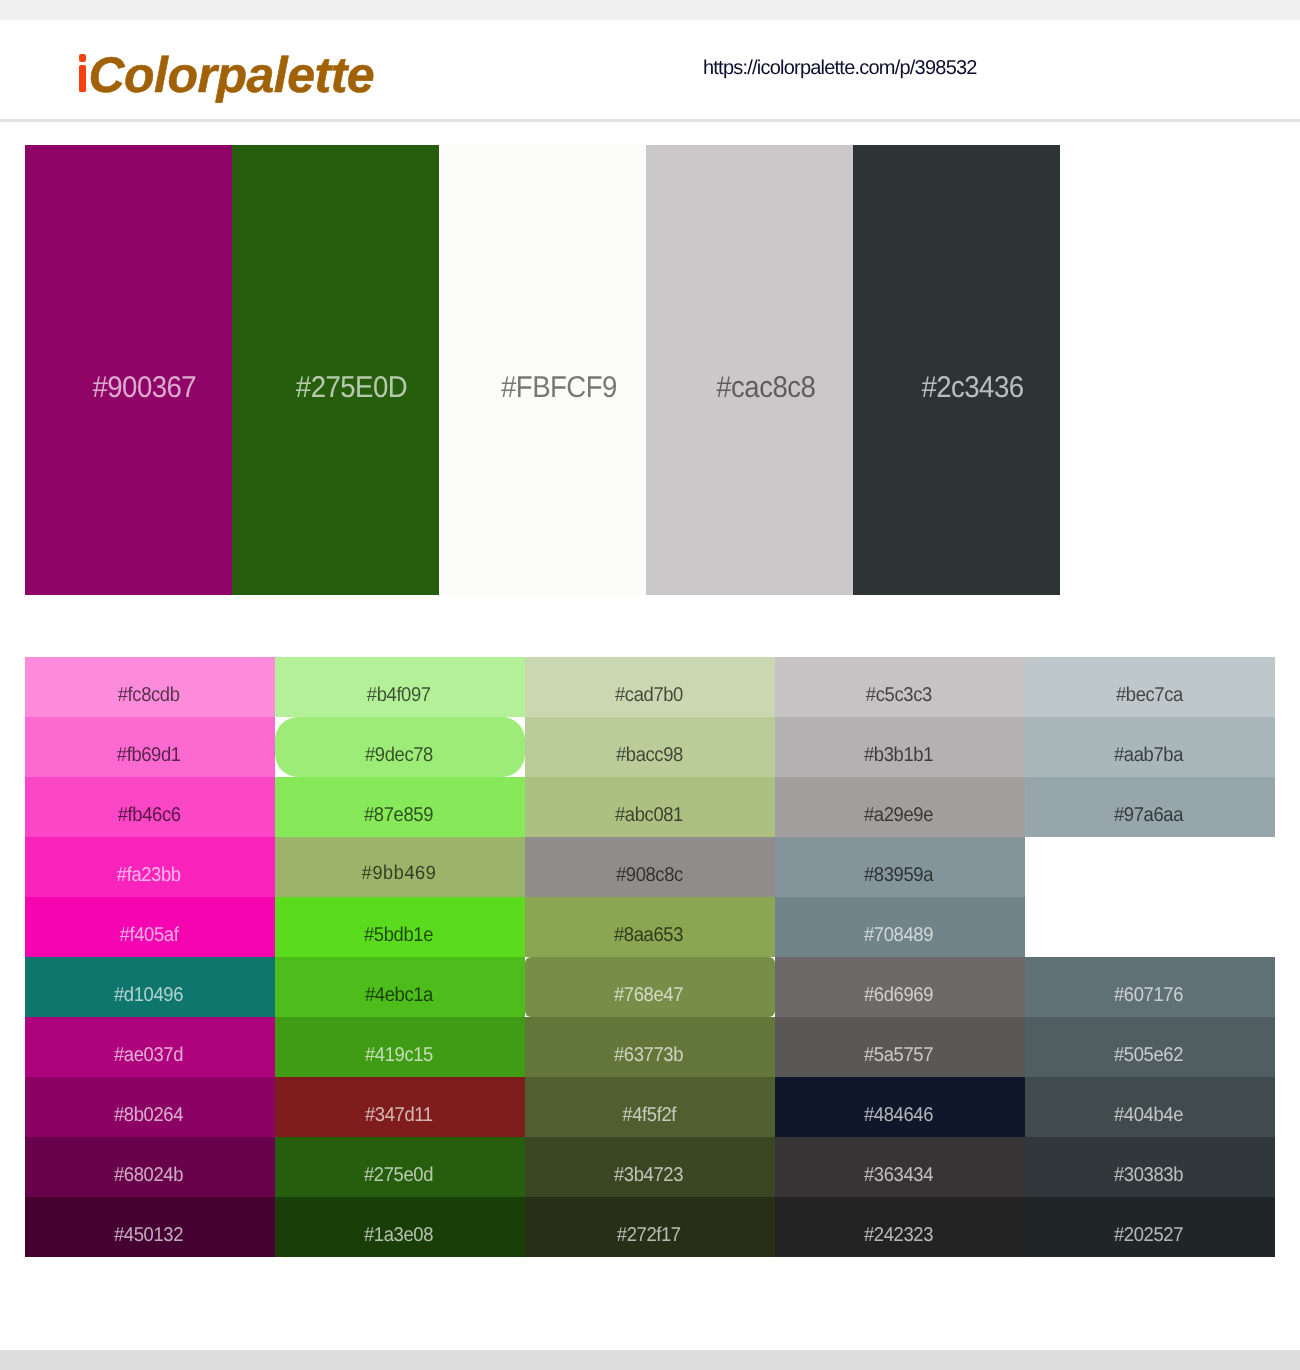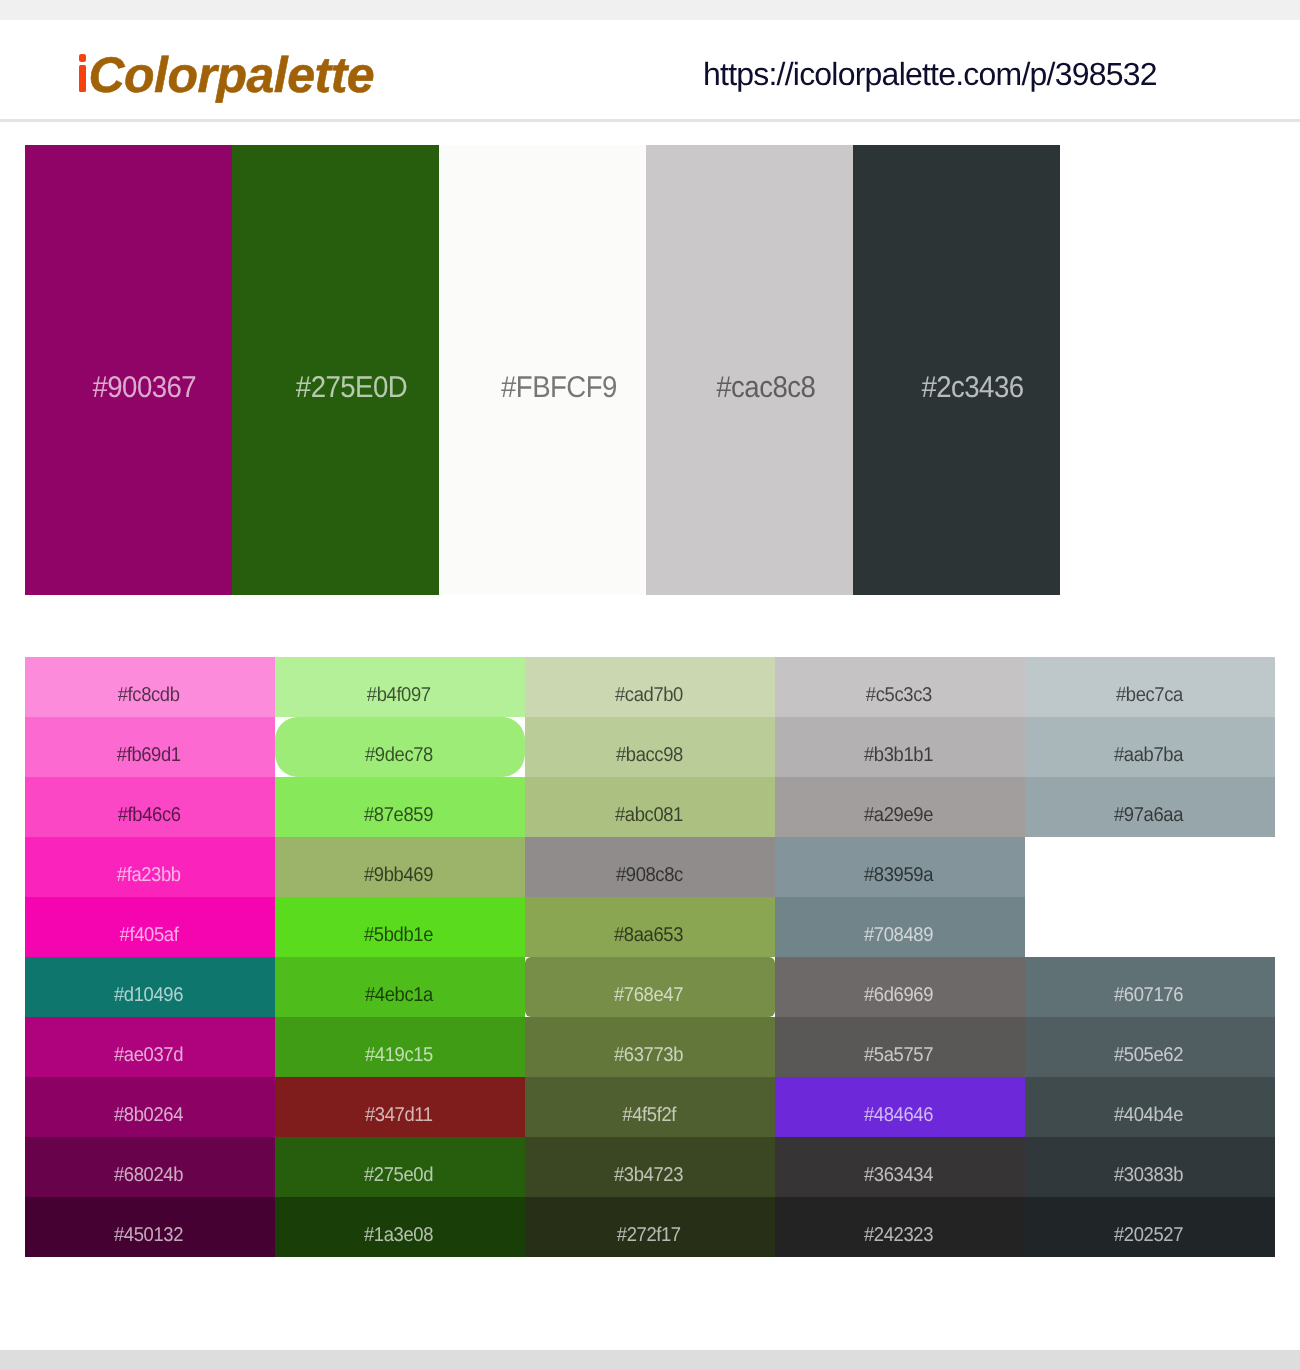--- a/index.html
+++ b/index.html
@@ -13,21 +13,21 @@
   #logo{position:absolute;left:75px;top:30px;font-size:50px;font-weight:700;line-height:1;
         letter-spacing:-0.5px;white-space:nowrap;transform:translateZ(0);
         -webkit-text-stroke:0.55px currentColor;}
   #logo .accent{position:relative;color:transparent !important;}
   #logo .accent::before,#logo .accent::after{content:"";position:absolute;
         background:currentColor;color:inherit;}
   #logo .accent::before{left:4px;top:7.3px;width:7.2px;height:8px;border-radius:2.2px;
         background:var(--accent);}
   #logo .accent::after{left:4px;top:17.7px;width:7.2px;height:27px;border-radius:1.6px;
         background:var(--accent);}
-  #url{position:absolute;left:703px;top:38px;font-size:32px;line-height:1;
+  #url{position:absolute;left:703px;top:38px;font-size:20px;line-height:1;
        letter-spacing:-0.78px;white-space:nowrap;transform:translateZ(0);}
   #palette{position:absolute;left:25px;top:145px;width:1250px;height:450px;display:flex;}
   .pal{width:207px;height:450px;position:relative;overflow:hidden;}
   .pal .lbl{position:absolute;left:0;top:18px;width:239px;height:450px;
             display:flex;align-items:center;justify-content:center;}
   .pal .lbl span{font-size:30px;line-height:1;letter-spacing:-0.6px;white-space:nowrap;
                  display:inline-block;transform:scaleX(0.92) translateZ(0);}
   #shades{position:absolute;left:25px;top:657px;width:1250px;height:600px;}
   .srow{display:flex;}
   .scell{width:250px;height:60px;position:relative;overflow:hidden;}
@@ -156,21 +156,21 @@
           <span>#97a6aa</span>
         </div>
       </div>
     </div>
     <div class="srow">
       <div class="scell" style="background: rgb(250, 35, 187); color: rgba(255, 255, 255, 0.67);">
         <div class="lbl">
           <span>#fa23bb</span>
         </div>
       </div>
-      <div class="scell" style="background: rgb(155, 180, 105); color: rgba(0, 0, 0, 0.66);">
+      <div class="scell" style="background: rgb(155, 180, 105); color: rgba(0, 0, 0, 0.66); font-family: Liberation Mono, monospace;">
         <div class="lbl">
           <span>#9bb469</span>
         </div>
       </div>
       <div class="scell" style="background: rgb(144, 140, 140); color: rgba(0, 0, 0, 0.66);">
         <div class="lbl">
           <span>#908c8c</span>
         </div>
       </div>
       <div class="scell" style="background: rgb(131, 149, 154); color: rgba(0, 0, 0, 0.66);">
@@ -264,21 +264,21 @@
       <div class="scell" style="background: #7f1d1d; color: rgba(255, 255, 255, 0.67);">
         <div class="lbl">
           <span>#347d11</span>
         </div>
       </div>
       <div class="scell" style="background: rgb(79, 95, 47); color: rgba(255, 255, 255, 0.67);">
         <div class="lbl">
           <span>#4f5f2f</span>
         </div>
       </div>
-      <div class="scell" style="background: #6d28d9; color: rgba(255, 255, 255, 0.67);">
+      <div class="scell" style="background: #0f172a; color: rgba(255, 255, 255, 0.67);">
         <div class="lbl">
           <span>#484646</span>
         </div>
       </div>
       <div class="scell" style="background: rgb(64, 75, 78); color: rgba(255, 255, 255, 0.67);">
         <div class="lbl">
           <span>#404b4e</span>
         </div>
       </div>
     </div>

